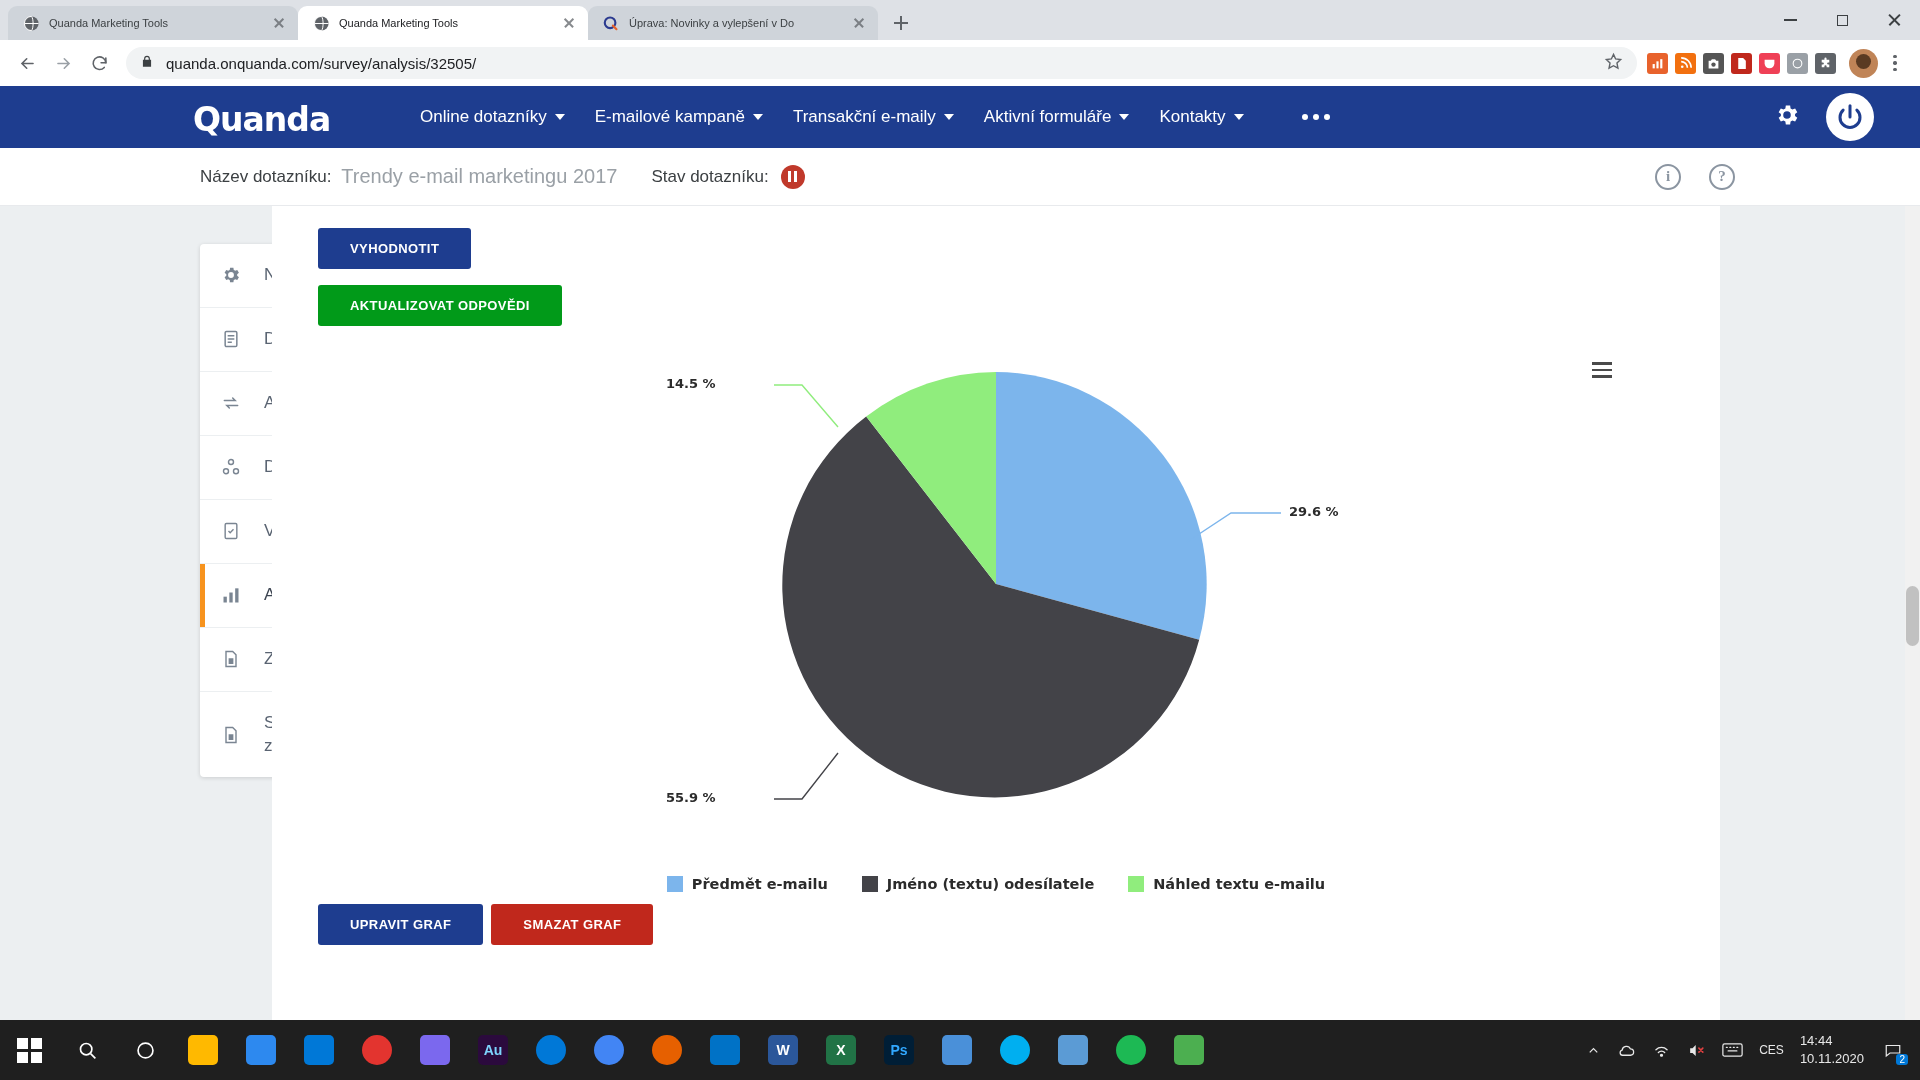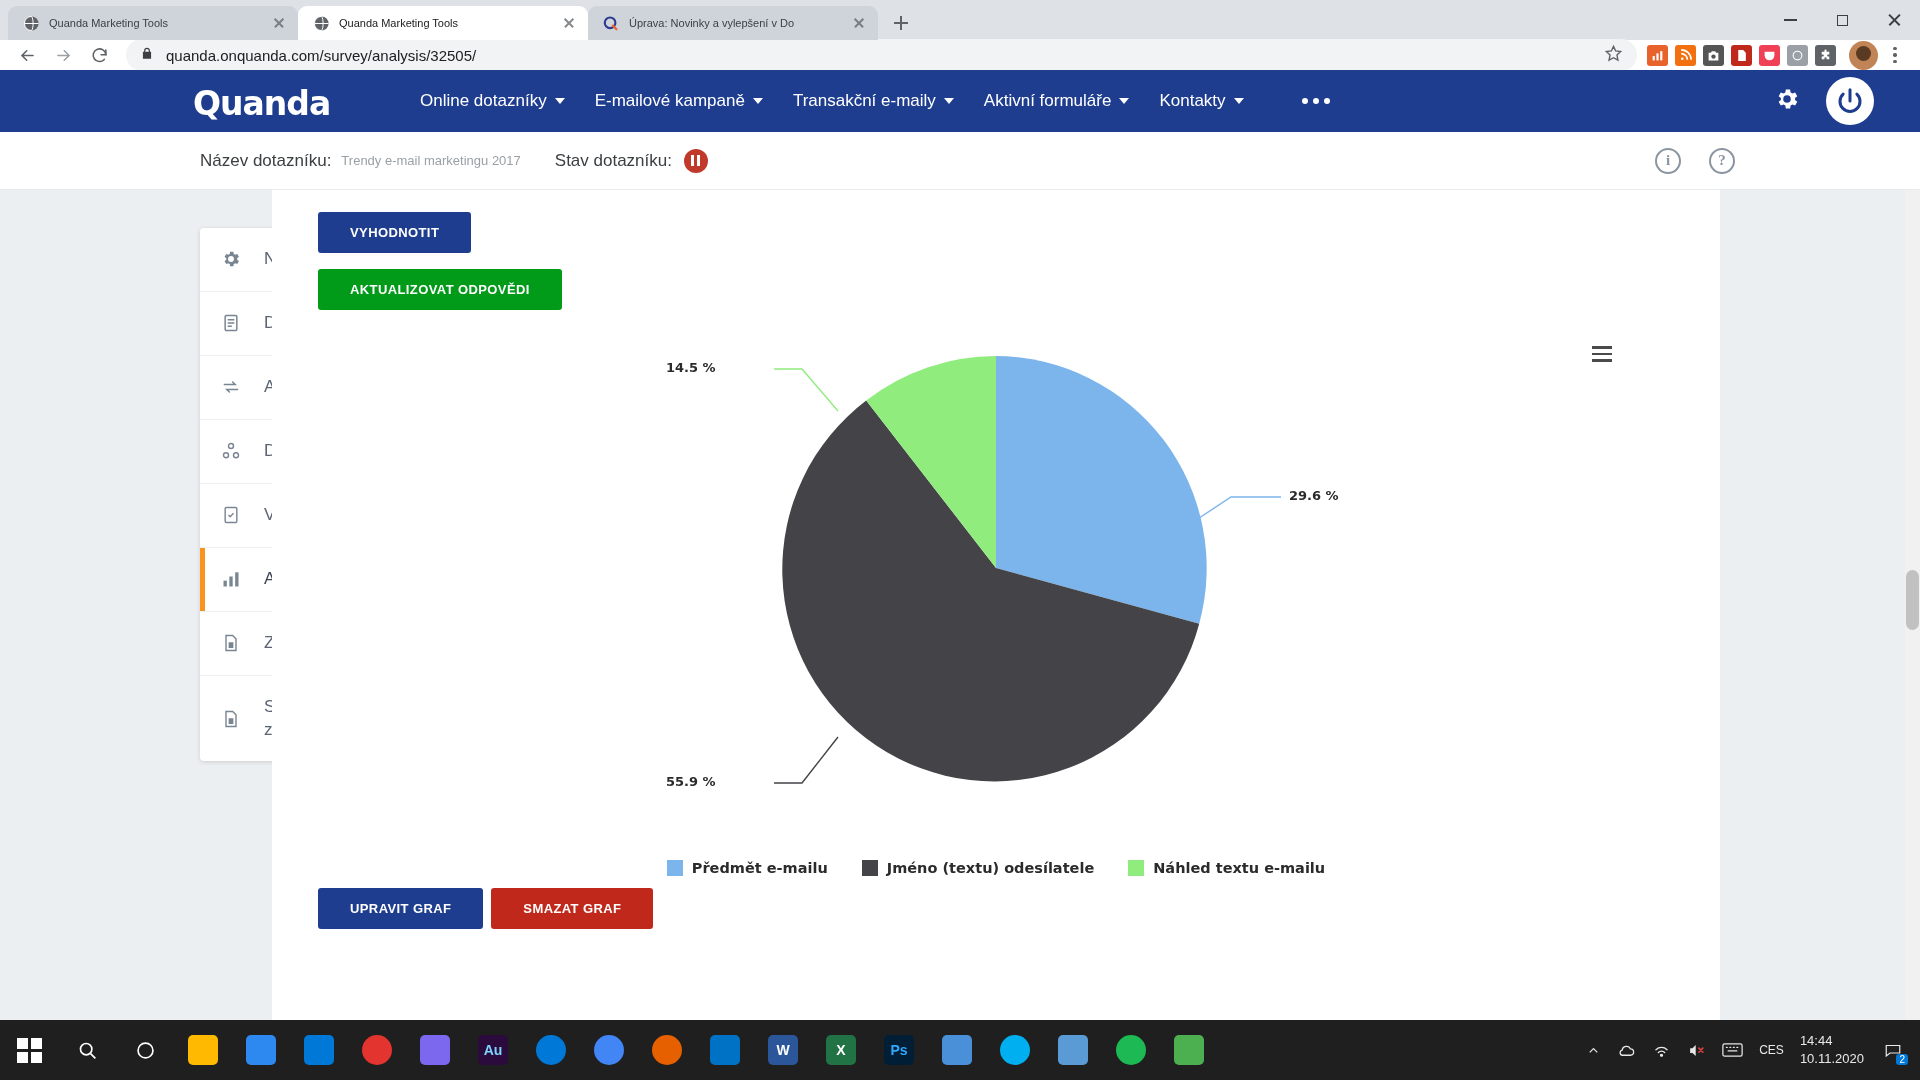--- a/index.html
+++ b/index.html
@@ -35,21 +35,21 @@
   .wincontrols { position: absolute; right: 0; top: 0; height: 40px; display: flex; }
   .wc { width: 52px; height: 40px; display: flex; align-items: center; justify-content: center; }
   .wc i { display: block; }
   .wc-min i { width: 13px; height: 1.6px; background: #3c4043; }
   .wc-max i { width: 11px; height: 11px; border: 1.6px solid #3c4043; }
   .wc-close { position: relative; }
   .wc-close:before, .wc-close:after { content:""; position:absolute; left:19px; top:19px; width:15px; height:1.6px; background:#3c4043; }
   .wc-close:before { transform: rotate(45deg); }
   .wc-close:after  { transform: rotate(-45deg); }
 
-  .toolbar { height: 30px; background: #fff; display: flex; align-items: center; padding: 12px 10px; gap: 2px; }
+  .toolbar { height: 46px; background: #fff; display: flex; align-items: center; padding: 12px 10px; gap: 2px; }
   .tb-btn { width: 34px; height: 34px; display: flex; align-items: center; justify-content: center; border-radius: 50%; color: #5f6368; }
   .omnibox {
     flex: 1; height: 32px; background: #f1f3f4; border-radius: 16px; margin: 0 8px;
     display: flex; align-items: center; padding: 0 14px; gap: 12px;
   }
   .omni-url { flex: 1; font-size: 15px; color: #202124; }
   .ext-icons { display: flex; align-items: center; gap: 7px; padding-right: 4px; }
   .ext { width: 21px; height: 21px; border-radius: 3px; display:flex; align-items:center; justify-content:center; font-size: 11px; color:#fff; }
   .avatar-btn { width: 29px; height: 29px; border-radius: 50%; background: #c08457; margin-left: 7px; overflow: hidden; position: relative; }
   .avatar-btn:after { content:""; position:absolute; left:7px; top:5px; width:15px; height:15px; border-radius:50%; background:#5a3a22; }
@@ -64,21 +64,21 @@
   .navitems { display: flex; align-items: center; gap: 30px; margin-left: 220px; }
   .navitem { color: #fff; font-size: 17px; display: flex; align-items: center; gap: 8px; white-space: nowrap; }
   .caret { width: 0; height: 0; border-left: 5px solid transparent; border-right: 5px solid transparent; border-top: 6px solid #fff; }
   .nav-dots { display:flex; gap:5px; margin-left: 28px; }
   .nav-dots span { width: 6px; height: 6px; background: #fff; border-radius: 50%; }
   .nav-right { position: absolute; right: 46px; display: flex; align-items: center; gap: 26px; }
   .power-btn { width: 48px; height: 48px; border-radius: 50%; background: #fff; display:flex; align-items:center; justify-content:center; }
 
   .subbar { height: 58px; background: #fff; display: flex; align-items: center; padding-left: 200px; position: relative; border-bottom: 1px solid #e8eaed; }
   .sub-label { font-size: 17px; color: #3c4043; }
-  .sub-value { font-size: 13px; color: #9aa0a6; margin-left: 10px; }
+  .sub-value { font-size: 20px; color: #9aa0a6; margin-left: 10px; }
   .sub-sep { width: 34px; }
   .pause-badge { width: 24px; height: 24px; border-radius: 50%; background: #c0392b; display:flex; align-items:center; justify-content:center; gap: 3px; margin-left: 12px; }
   .pause-badge i { width: 3px; height: 11px; background: #fff; display:block; }
   .subbar-right { position: absolute; right: 185px; display: flex; gap: 28px; color: #7f8c9a; }
   .circ-ico { width: 26px; height: 26px; border-radius: 50%; border: 2px solid #8b95a1; display:flex; align-items:center; justify-content:center; font-size: 15px; font-weight: bold; color:#8b95a1; font-family: "Liberation Serif", serif; }
 
   .content { position: absolute; top: 120px; left: 0; right: 0; bottom: 0; background: #eceff1; display: flex; }
   .content-inner { display: flex; width: 100%; }
 
   .sidebar-wrap { width: 262px; padding: 38px 0 0 200px; }

